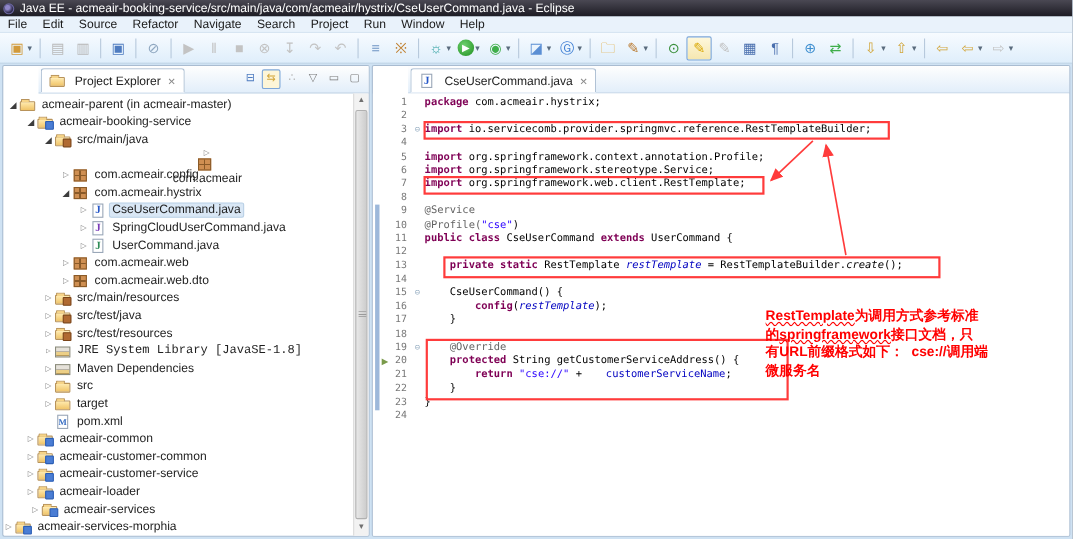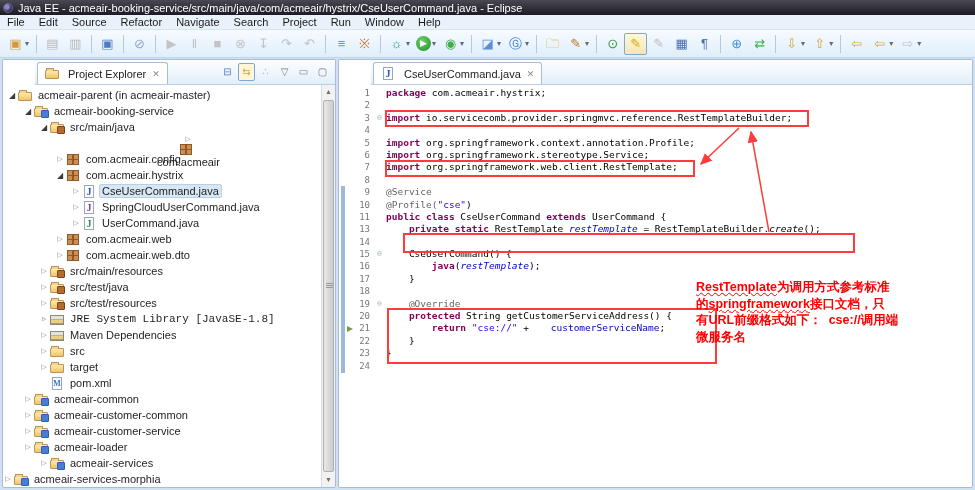--- a/index.html
+++ b/index.html
@@ -453,21 +453,21 @@
           </span>
           <span class="tlabel">acmeair-customer-service</span>
         </div>
         <div class="trow" style="padding-left: 20px;">
           <span class="tarrow">▷</span>
           <span class="ic ic-maven-project">
             <span class="icf"></span>
           </span>
           <span class="tlabel">acmeair-loader</span>
         </div>
-        <div class="trow" style="padding-left: 36px;">
+        <div class="trow" style="padding-left: 24px;">
           <span class="tarrow">▷</span>
           <span class="ic ic-maven-project">
             <span class="icf"></span>
           </span>
           <span class="tlabel">acmeair-services</span>
         </div>
         <div class="trow" style="">
           <span class="tarrow">▷</span>
           <span class="ic ic-maven-project">
             <span class="icf"></span>
@@ -547,38 +547,43 @@
             <span class="ln">10</span>
             <span class="fold"></span>
             <span class="ct"><span class="an">@Profile(</span><span class="st">"cse"</span><span class="pl">)</span></span>
           </div>
           <div class="cl">
             <span class="ln">11</span>
             <span class="fold"></span>
             <span class="ct"><span class="kw">public class</span><span class="pl"> CseUserCommand </span><span class="kw">extends</span><span class="pl"> UserCommand {</span></span>
           </div>
           <div class="cl">
+            <span class="ln">12</span>
+            <span class="fold"></span>
+            <span class="ct"></span>
+          </div>
+          <div class="cl">
             <span class="ln">13</span>
             <span class="fold"></span>
             <span class="ct"><span class="pl">    </span><span class="kw">private static</span><span class="pl"> RestTemplate </span><span class="fi">restTemplate</span><span class="pl"> = RestTemplateBuilder.</span><span class="mi">create</span><span class="pl">();</span></span>
           </div>
           <div class="cl">
             <span class="ln">14</span>
             <span class="fold"></span>
             <span class="ct"></span>
           </div>
           <div class="cl">
             <span class="ln">15</span>
             <span class="fold">⊖</span>
             <span class="ct"><span class="pl">    CseUserCommand() {</span></span>
           </div>
           <div class="cl">
             <span class="ln">16</span>
             <span class="fold"></span>
-            <span class="ct"><span class="pl">        </span><span class="kw">java</span><span class="pl">(</span><span class="fi">restTemplate</span><span class="pl">);</span></span>
+            <span class="ct"><span class="pl">        </span><span class="kw">config</span><span class="pl">(</span><span class="fi">restTemplate</span><span class="pl">);</span></span>
           </div>
           <div class="cl">
             <span class="ln">17</span>
             <span class="fold"></span>
             <span class="ct"><span class="pl">    }</span></span>
           </div>
           <div class="cl">
             <span class="ln">18</span>
             <span class="fold"></span>
             <span class="ct"></span>

